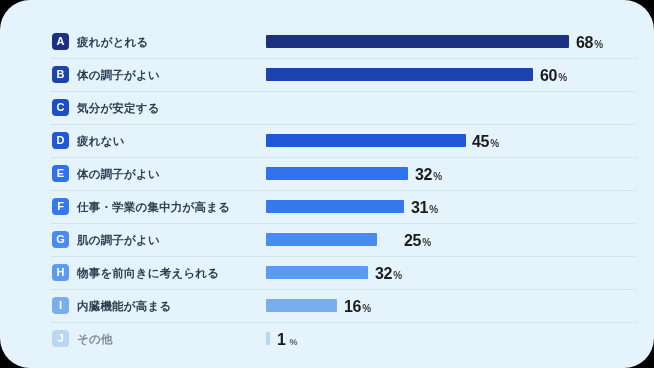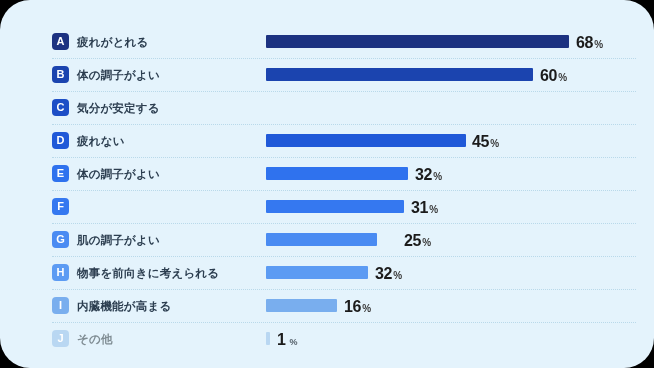--- a/index.html
+++ b/index.html
@@ -173,20 +173,21 @@
           <div class="barzone">
             <div class="bar" style="width: 142px; background: rgb(47, 114, 238);"></div>
             <div class="value" style="left: 149px;"><span class="num">32</span><span class="pct">%</span></div>
           </div>
         </div>
       </div>
       <div class="sep" style="position: relative; left: 0px; right: 0px; margin: 0px 18px 0px 52px;"></div>
       <div class="row">
         <div class="row-inner">
           <div class="badge" style="background: rgb(53, 120, 240);">F</div>
+          <div class="label">仕事・学業の集中力が高まる</div>
           <div class="barzone">
             <div class="bar" style="width: 138px; background: rgb(53, 120, 240);"></div>
             <div class="value" style="left: 145px;"><span class="num">31</span><span class="pct">%</span></div>
           </div>
         </div>
       </div>
       <div class="sep" style="position: relative; left: 0px; right: 0px; margin: 0px 18px 0px 52px;"></div>
       <div class="row">
         <div class="row-inner">
           <div class="badge" style="background: rgb(74, 139, 242);">G</div>

